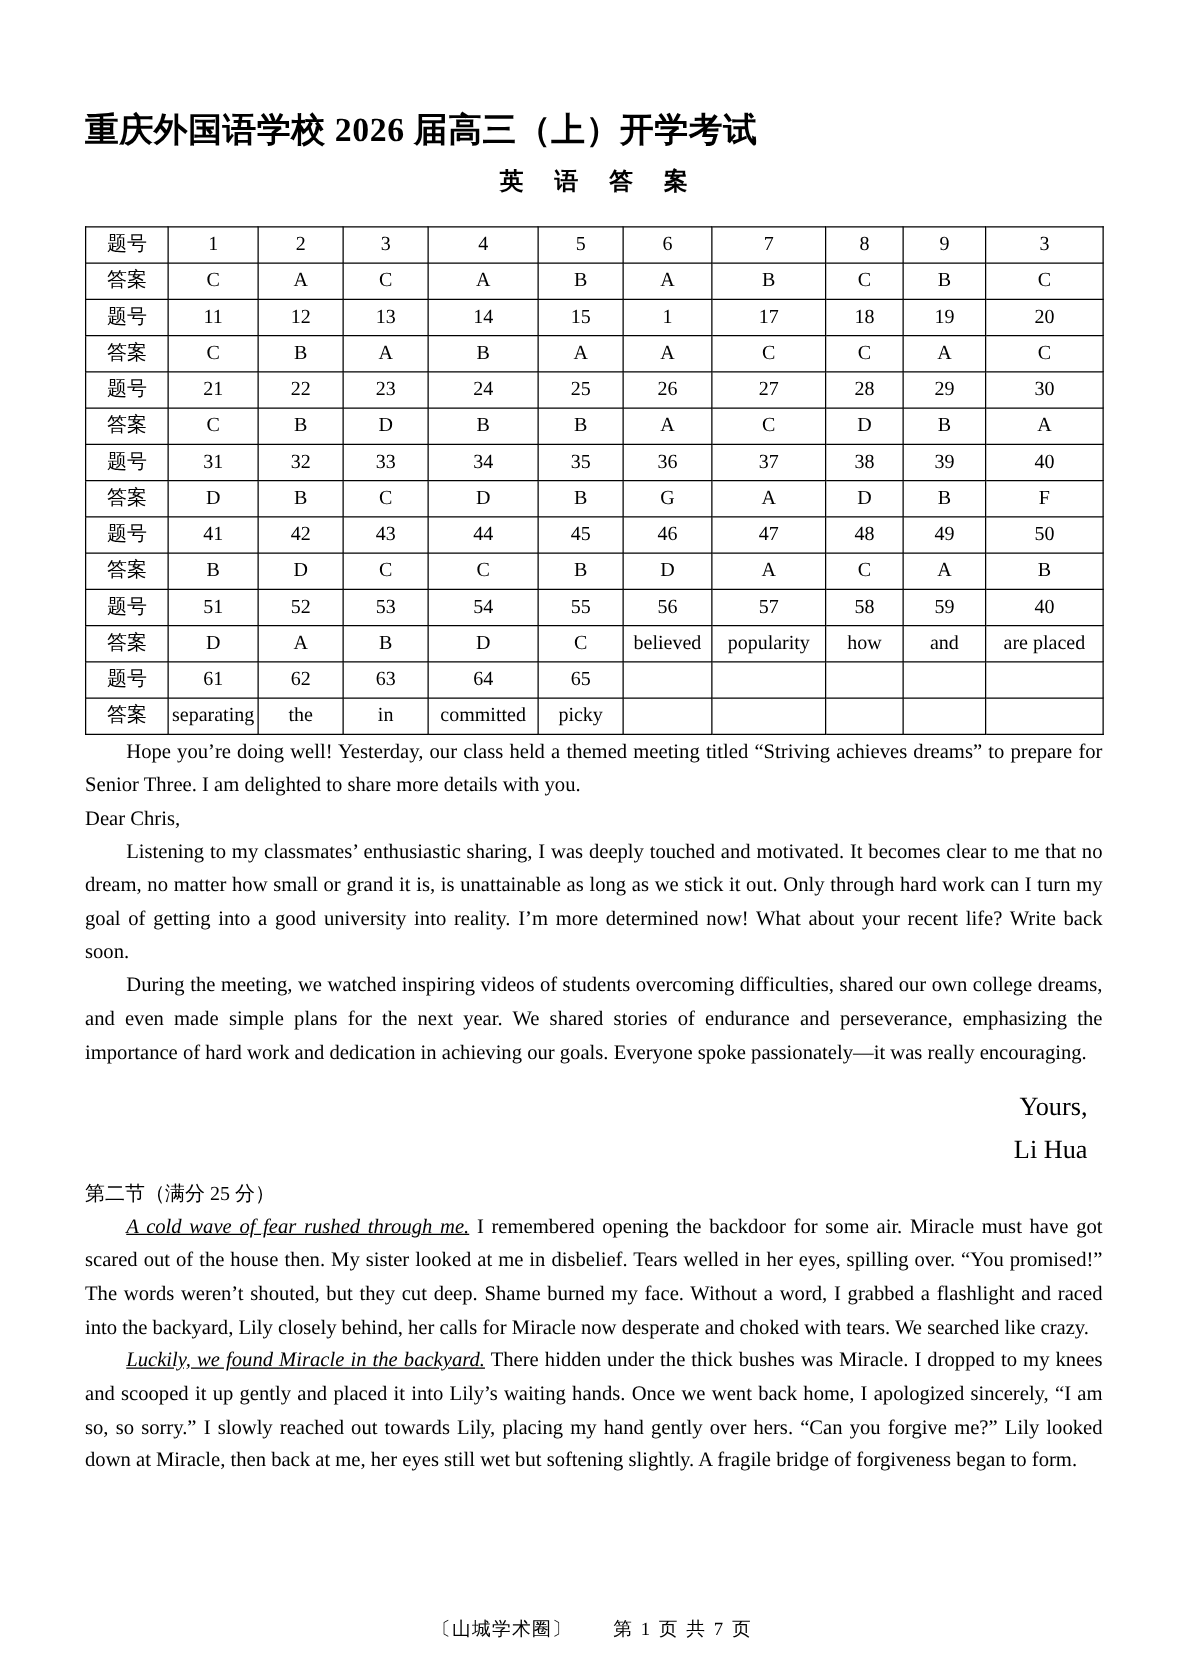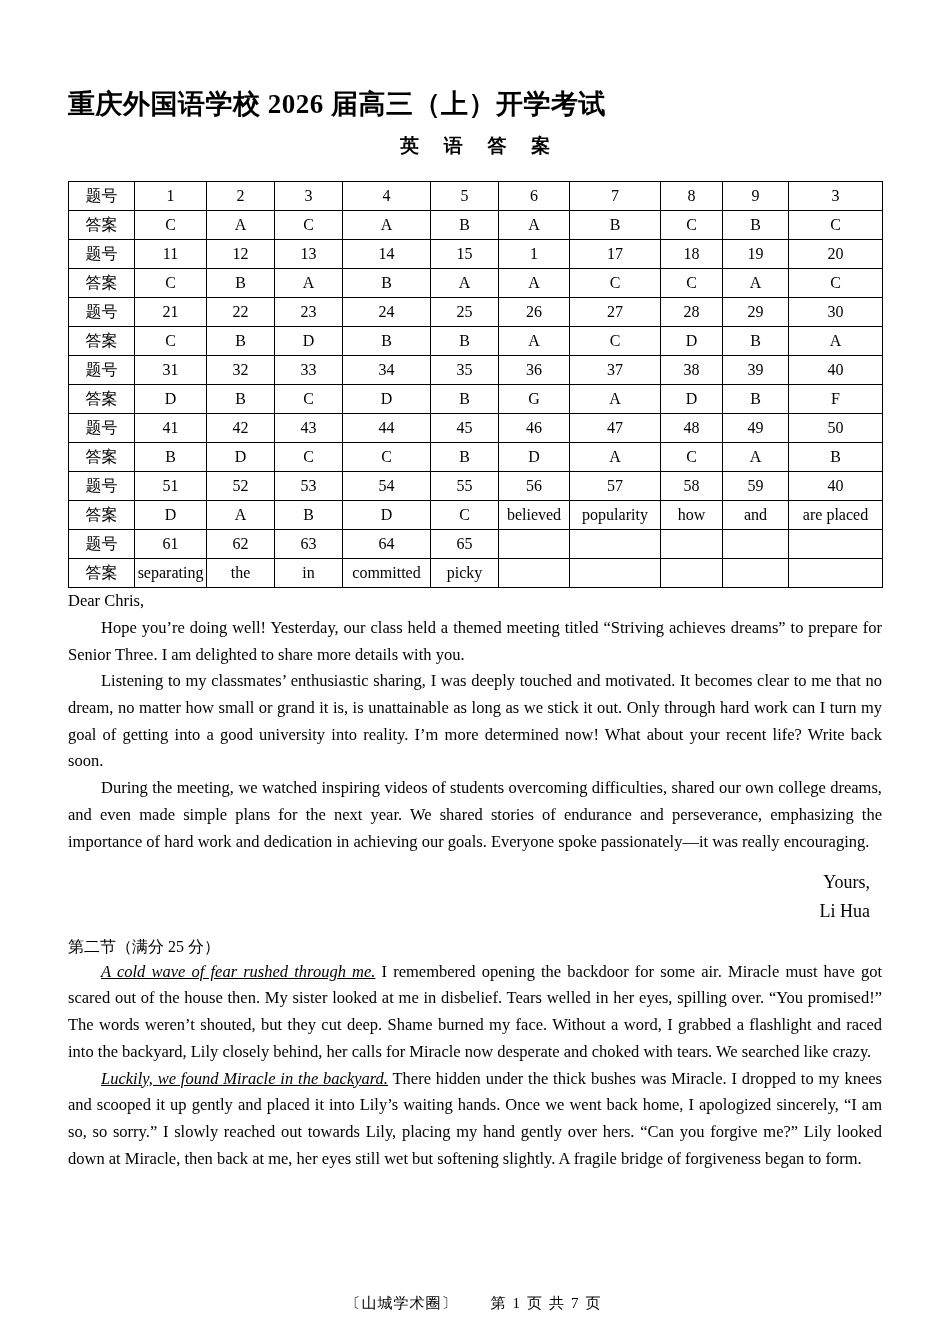--- a/index.html
+++ b/index.html
@@ -94,21 +94,21 @@
     text-align: justify;
     text-justify: inter-word;
   }
   .para.indent {
     text-indent: 2em;
   }
   .para.noindent {
     text-indent: 0;
   }
   .sig {
-    font-size: 18px;
+    font-size: 21px;
     line-height: 1.62;
     margin: 0;
     text-align: right;
     padding-right: 12px;
   }
   .blank-line {
     height: 13px;
   }
   .topic-sentence {
     font-style: italic;
@@ -336,22 +336,22 @@
         <td>picky</td>
         <td></td>
         <td></td>
         <td></td>
         <td></td>
         <td></td>
       </tr>
     </tbody>
   </table>
 
+  <p class="para indent">Hope you’re doing well! Yesterday, our class held a themed meeting titled “Striving achieves dreams” to prepare for Senior Three. I am delighted to share more details with you.</p>
   <p class="para noindent">Dear Chris,</p>
-  <p class="para indent">Hope you’re doing well! Yesterday, our class held a themed meeting titled “Striving achieves dreams” to prepare for Senior Three. I am delighted to share more details with you.</p>
   <p class="para indent">Listening to my classmates’ enthusiastic sharing, I was deeply touched and motivated. It becomes clear to me that no dream, no matter how small or grand it is, is unattainable as long as we stick it out. Only through hard work can I turn my goal of getting into a good university into reality. I’m more determined now! What about your recent life? Write back soon.</p>
   <p class="para indent">During the meeting, we watched inspiring videos of students overcoming difficulties, shared our own college dreams, and even made simple plans for the next year. We shared stories of endurance and perseverance, emphasizing the importance of hard work and dedication in achieving our goals. Everyone spoke passionately—it was really encouraging.</p>
   <div class="blank-line"></div>
   <p class="sig">Yours,</p>
   <p class="sig">Li Hua</p>
 
   <p class="sec-head">第二节（满分 25 分）</p>
   <p class="para indent"><span class="topic-sentence">A cold wave of fear rushed through me.</span><span> I remembered opening the backdoor for some air. Miracle must have got scared out of the house then. My sister looked at me in disbelief. Tears welled in her eyes, spilling over. “You promised!” The words weren’t shouted, but they cut deep. Shame burned my face. Without a word, I grabbed a flashlight and raced into the backyard, Lily closely behind, her calls for Miracle now desperate and choked with tears. We searched like crazy.</span></p>
   <p class="para indent"><span class="topic-sentence">Luckily, we found Miracle in the backyard.</span><span> There hidden under the thick bushes was Miracle. I dropped to my knees and scooped it up gently and placed it into Lily’s waiting hands. Once we went back home, I apologized sincerely, “I am so, so sorry.” I slowly reached out towards Lily, placing my hand gently over hers. “Can you forgive me?” Lily looked down at Miracle, then back at me, her eyes still wet but softening slightly. A fragile bridge of forgiveness began to form.</span></p>
 

